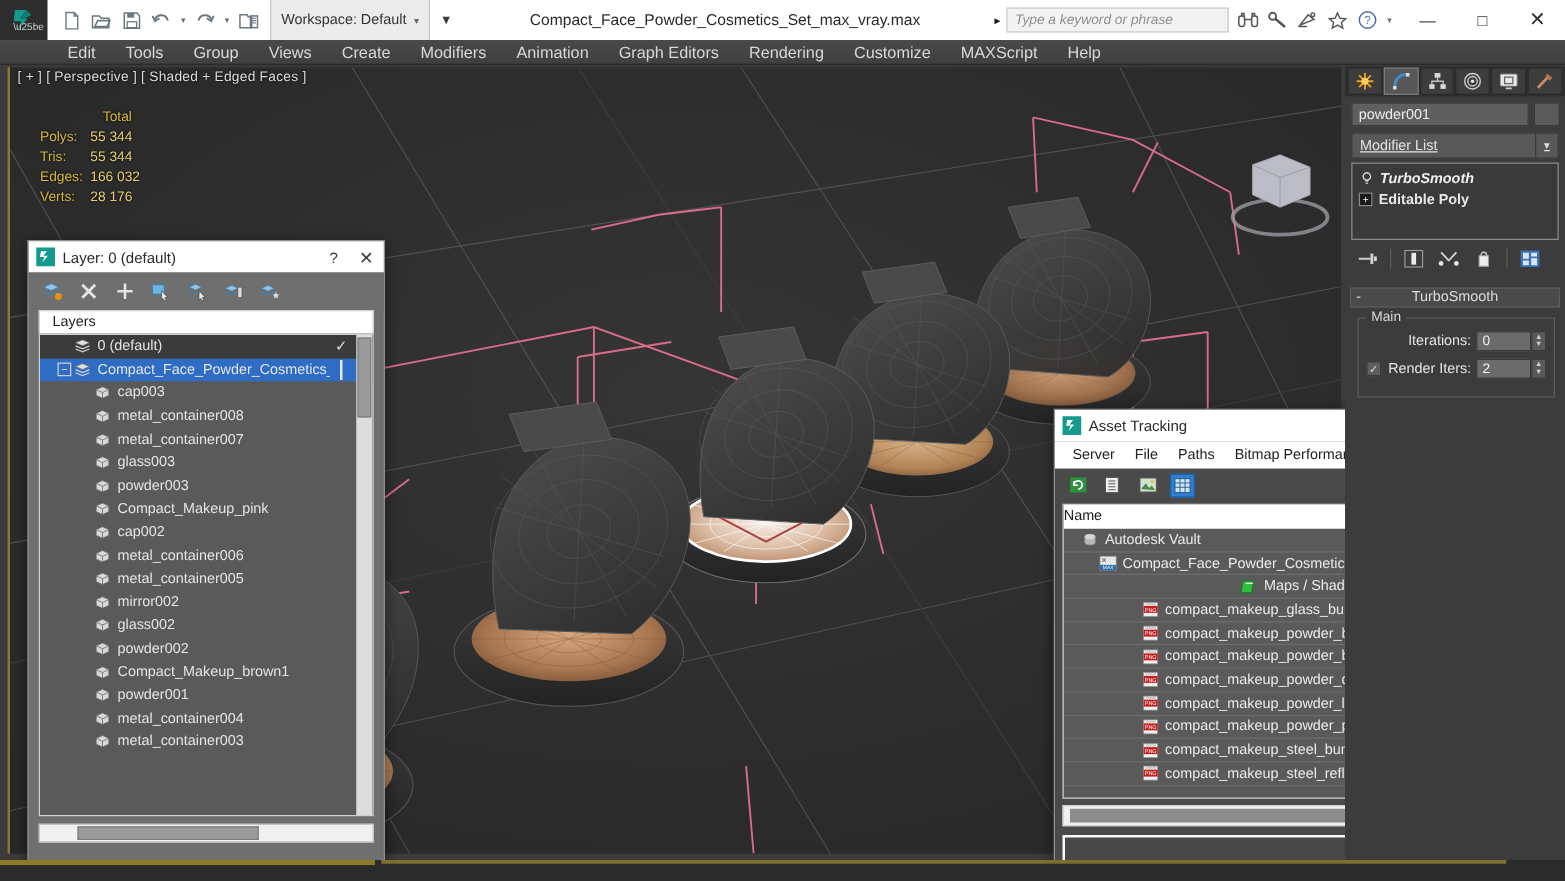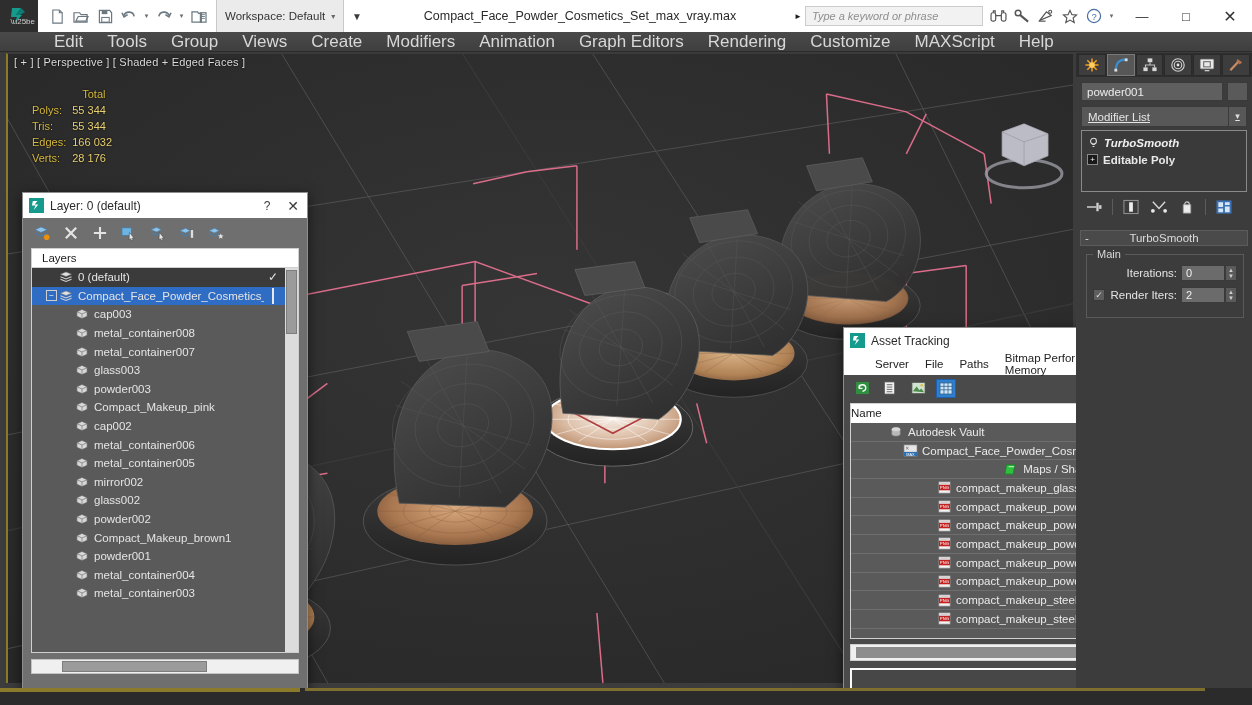--- a/index.html
+++ b/index.html
@@ -55,21 +55,21 @@
   .winbtn { width:44px; height:32px; display:flex; align-items:center; justify-content:center; color:#333; font-size:13px; }
   .winbtn.close { font-size:16px; }
 
   
   .menubar {
     position:absolute; left:0; top:32px; width:1252px; height:20px;
     background:linear-gradient(#4a4a4a,#3f3f3f);
     display:flex; align-items:center; padding-left:42px;
     border-bottom:1px solid #2a2a2a;
   }
-  .menu-item { color:#d8d8d8; font-size:17px; padding:0 12px; line-height:20px; }
+  .menu-item { color:#d8d8d8; font-size:13px; padding:0 12px; line-height:20px; }
 
   
   .viewport {
     position:absolute; left:6px; top:53px; width:1067px; height:630px;
     background:#2e2e2e; overflow:hidden;
     border-left:2px solid #8c7a2b; border-top:1px solid #3a3a3a;
   }
   .vp-label {
     position:absolute; left:6px; top:2px; color:#dcdcdc; font-size:11px;
     letter-spacing:0.2px; z-index:8; text-shadow:0 0 2px #000;
@@ -120,33 +120,33 @@
   .licon { width:14px; height:12px; margin:0 5px 0 2px; flex:none; }
   .lname { flex:1; white-space:nowrap; overflow:hidden; }
   .lcheck { width:18px; text-align:center; color:#e0e0e0; font-size:12px; }
   .lbox { width:9px; height:9px; border:1.5px solid #e8e8e8; }
   .layer-hscroll { margin:6px 8px 0; height:15px; background:#f0f0f0; border:1px solid #c4c4c4; position:relative; }
   .lh-thumb { position:absolute; left:30px; top:1px; width:145px; height:11px; background:#9b9b9b; border:1px solid #7d7d7d;}
 
   
   #asset-dialog { left:843px; top:327px; width:396px; height:370px;
       background:#4a4a4a; border:1px solid #8e8e8e; }
-  .at-menubar { height:22px; background:#ffffff; display:flex; align-items:center; padding-left:23px; }
+  .at-menubar { height:22px; background:#ffffff; display:flex; align-items:center; padding-left:6px; }
   .at-menu { color:#222; font-size:11.5px; padding:0 8px; }
   .at-toolbar { height:26px; background:#4a4a4a; display:flex; align-items:center; padding:0 8px; gap:8px; }
   .at-tb-btn { width:20px; height:19px; display:flex; align-items:center; justify-content:center; }
   .at-tb-btn.active { background:#2f7fd1; border:1px solid #1e5fa8; }
   .at-spacer { flex:1; }
   .at-grid { margin:2px 6px 0; background:#5a5a5a; border:1px solid #d0d0d0; height:236px; overflow:hidden; }
   .at-hdr { height:19px; background:#ffffff; display:flex; color:#1c1c1c; font-size:11.5px; }
   .at-hdr .c1 { flex:1; padding-left:0; line-height:19px; border-right:1px solid #c3c3c3;}
   .at-hdr .c2 { width:62px; padding-left:6px; line-height:19px; }
   .at-row { height:18.7px; display:flex; font-size:11.5px; color:#eaeaea;
       border-bottom:1px solid #6e6e6e; }
-  .at-row .n { flex:1; display:flex; align-items:center; overflow:hidden; white-space:nowrap; border-right:1px solid #6e6e6e;margin-left:24px; }
+  .at-row .n { flex:1; display:flex; align-items:center; overflow:hidden; white-space:nowrap; border-right:1px solid #6e6e6e; }
   .at-row .s { width:62px; padding-left:6px; line-height:18.7px; overflow:hidden; white-space:nowrap; }
   .at-ico { width:15px; height:13px; margin-right:4px; flex:none; }
   .lv1 { padding-left:14px; } .lv2 { padding-left:28px; } .lv3 { padding-left:65px;justify-content:center; } .lv4 { padding-left:62px; }
   .at-hscroll { margin:5px 6px 0; height:17px; background:#f0f0f0; border:1px solid #cfcfcf; position:relative; }
   .at-h-thumb { position:absolute; left:5px; top:2px; width:245px; height:11px; background:#8c8c8c; }
   .at-status { margin:7px 6px 0; height:26px; background:#474747; border:2px solid #fafafa; }
 
   
   .cmdpanel { position:absolute; left:1076px; top:53px; width:176px; height:652px; background:#3c3c3c; }
   .cp-tabs { display:flex; height:24px; background:#2e2e2e; padding:1px 2px; gap:1px; }

